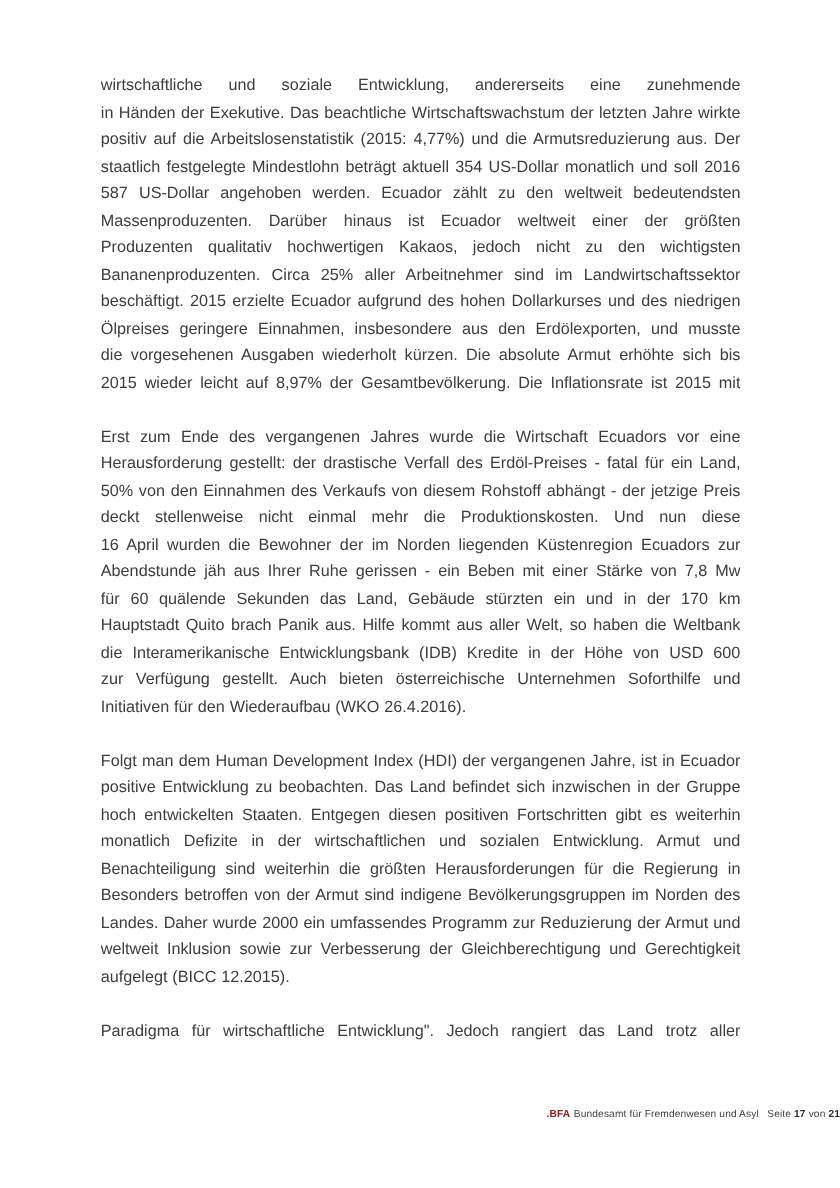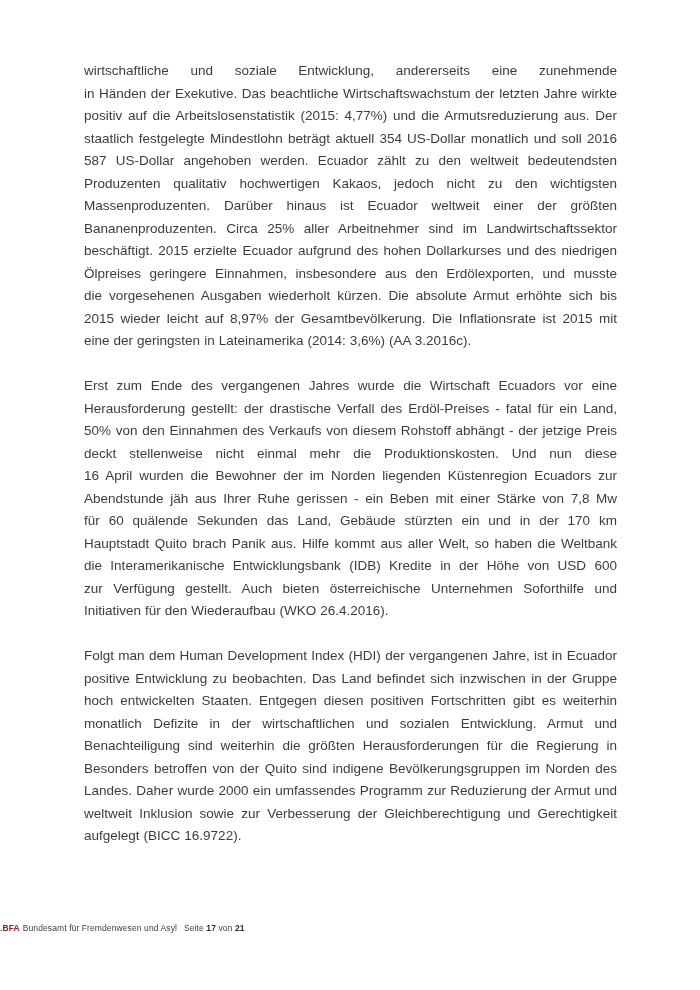--- a/index.html
+++ b/index.html
@@ -42,21 +42,21 @@
     word-spacing: 0.02em;
   }
   .line.last {
     text-align-last: left;
   }
   .footer {
     position: absolute;
     top: 922px;
     left: 0;
     width: 700px;
-    text-align: left;
+    text-align: right;
     font-size: 8.5px;
     line-height: 13px;
     color: #3f3f3f;
     letter-spacing: 0.1px;
   }
   .footer .bfa {
     color: #8c2022;
     font-weight: bold;
   }
   .footer .office { margin-left: 3px; }
@@ -70,54 +70,54 @@
 <div class="page">
 
   <main class="doc-body">
 
   <div class="para">
         <div class="line">wirtschaftliche und soziale Entwicklung, andererseits eine zunehmende Machtkonzentration</div>
         <div class="line">in Händen der Exekutive. Das beachtliche Wirtschaftswachstum der letzten Jahre wirkte sich</div>
         <div class="line">positiv auf die Arbeitslosenstatistik (2015: 4,77%) und die Armutsreduzierung aus. Der</div>
         <div class="line">staatlich festgelegte Mindestlohn beträgt aktuell 354 US-Dollar monatlich und soll 2016 auf</div>
         <div class="line">587 US-Dollar angehoben werden. Ecuador zählt zu den weltweit bedeutendsten</div>
+        <div class="line">Massenproduzenten. Darüber hinaus ist Ecuador weltweit einer der größten</div>
         <div class="line">Produzenten qualitativ hochwertigen Kakaos, jedoch nicht zu den wichtigsten</div>
-        <div class="line">Massenproduzenten. Darüber hinaus ist Ecuador weltweit einer der größten</div>
         <div class="line">Bananenproduzenten. Circa 25% aller Arbeitnehmer sind im Landwirtschaftssektor</div>
         <div class="line">beschäftigt. 2015 erzielte Ecuador aufgrund des hohen Dollarkurses und des niedrigen</div>
         <div class="line">Ölpreises geringere Einnahmen, insbesondere aus den Erdölexporten, und musste daraufhin</div>
         <div class="line">die vorgesehenen Ausgaben wiederholt kürzen. Die absolute Armut erhöhte sich bis März</div>
         <div class="line">2015 wieder leicht auf 8,97% der Gesamtbevölkerung. Die Inflationsrate ist 2015 mit 3,38%</div>
-        <div class="line last">eine der geringsten in Lateinamerika (2014: 3,6%) (AA 3.2016c).</div>
       </div>
       <div class="para">
         <div class="line">Erst zum Ende des vergangenen Jahres wurde die Wirtschaft Ecuadors vor eine schwere</div>
         <div class="line">Herausforderung gestellt: der drastische Verfall des Erdöl-Preises - fatal für ein Land, das zu</div>
         <div class="line">50% von den Einnahmen des Verkaufs von diesem Rohstoff abhängt - der jetzige Preis</div>
         <div class="line">deckt stellenweise nicht einmal mehr die Produktionskosten. Und nun diese Katastrophe: am</div>
         <div class="line">16 April wurden die Bewohner der im Norden liegenden Küstenregion Ecuadors zur frühen</div>
         <div class="line">Abendstunde jäh aus Ihrer Ruhe gerissen - ein Beben mit einer Stärke von 7,8 Mw rüttelte</div>
         <div class="line">für 60 quälende Sekunden das Land, Gebäude stürzten ein und in der 170 km entfernten</div>
         <div class="line">Hauptstadt Quito brach Panik aus. Hilfe kommt aus aller Welt, so haben die Weltbank und</div>
         <div class="line">die Interamerikanische Entwicklungsbank (IDB) Kredite in der Höhe von USD 600 Millionen</div>
         <div class="line">zur Verfügung gestellt. Auch bieten österreichische Unternehmen Soforthilfe und nachhaltige</div>
         <div class="line last">Initiativen für den Wiederaufbau (WKO 26.4.2016).</div>
       </div>
       <div class="para">
         <div class="line">Folgt man dem Human Development Index (HDI) der vergangenen Jahre, ist in Ecuador eine</div>
         <div class="line">positive Entwicklung zu beobachten. Das Land befindet sich inzwischen in der Gruppe der</div>
         <div class="line">hoch entwickelten Staaten. Entgegen diesen positiven Fortschritten gibt es weiterhin</div>
         <div class="line">monatlich Defizite in der wirtschaftlichen und sozialen Entwicklung. Armut und</div>
         <div class="line">Benachteiligung sind weiterhin die größten Herausforderungen für die Regierung in Quito.</div>
-        <div class="line">Besonders betroffen von der Quito sind indigene Bevölkerungsgruppen im Norden des</div>
+        <div class="line">Besonders betroffen von der Armut sind indigene Bevölkerungsgruppen im Norden des</div>
         <div class="line">Landes. Daher wurde 2000 ein umfassendes Programm zur Reduzierung der Armut und</div>
         <div class="line">weltweit Inklusion sowie zur Verbesserung der Gleichberechtigung und Gerechtigkeit</div>
-        <div class="line last">aufgelegt (BICC 16.9722).</div>
+        <div class="line last">aufgelegt (BICC 12.2015).</div>
       </div>
       <div class="para">
+        <div class="line">Paradigma für wirtschaftliche Entwicklung". Jedoch rangiert das Land trotz aller</div>
       </div>
     </main>
 
   <footer class="footer">
     <span class="bfa">.BFA</span><span class="office">Bundesamt für Fremdenwesen und Asyl</span><span class="page-label">Seite</span>
     <span class="num">17</span>
     <span>von</span>
     <span class="num">21</span>
   </footer>
 

